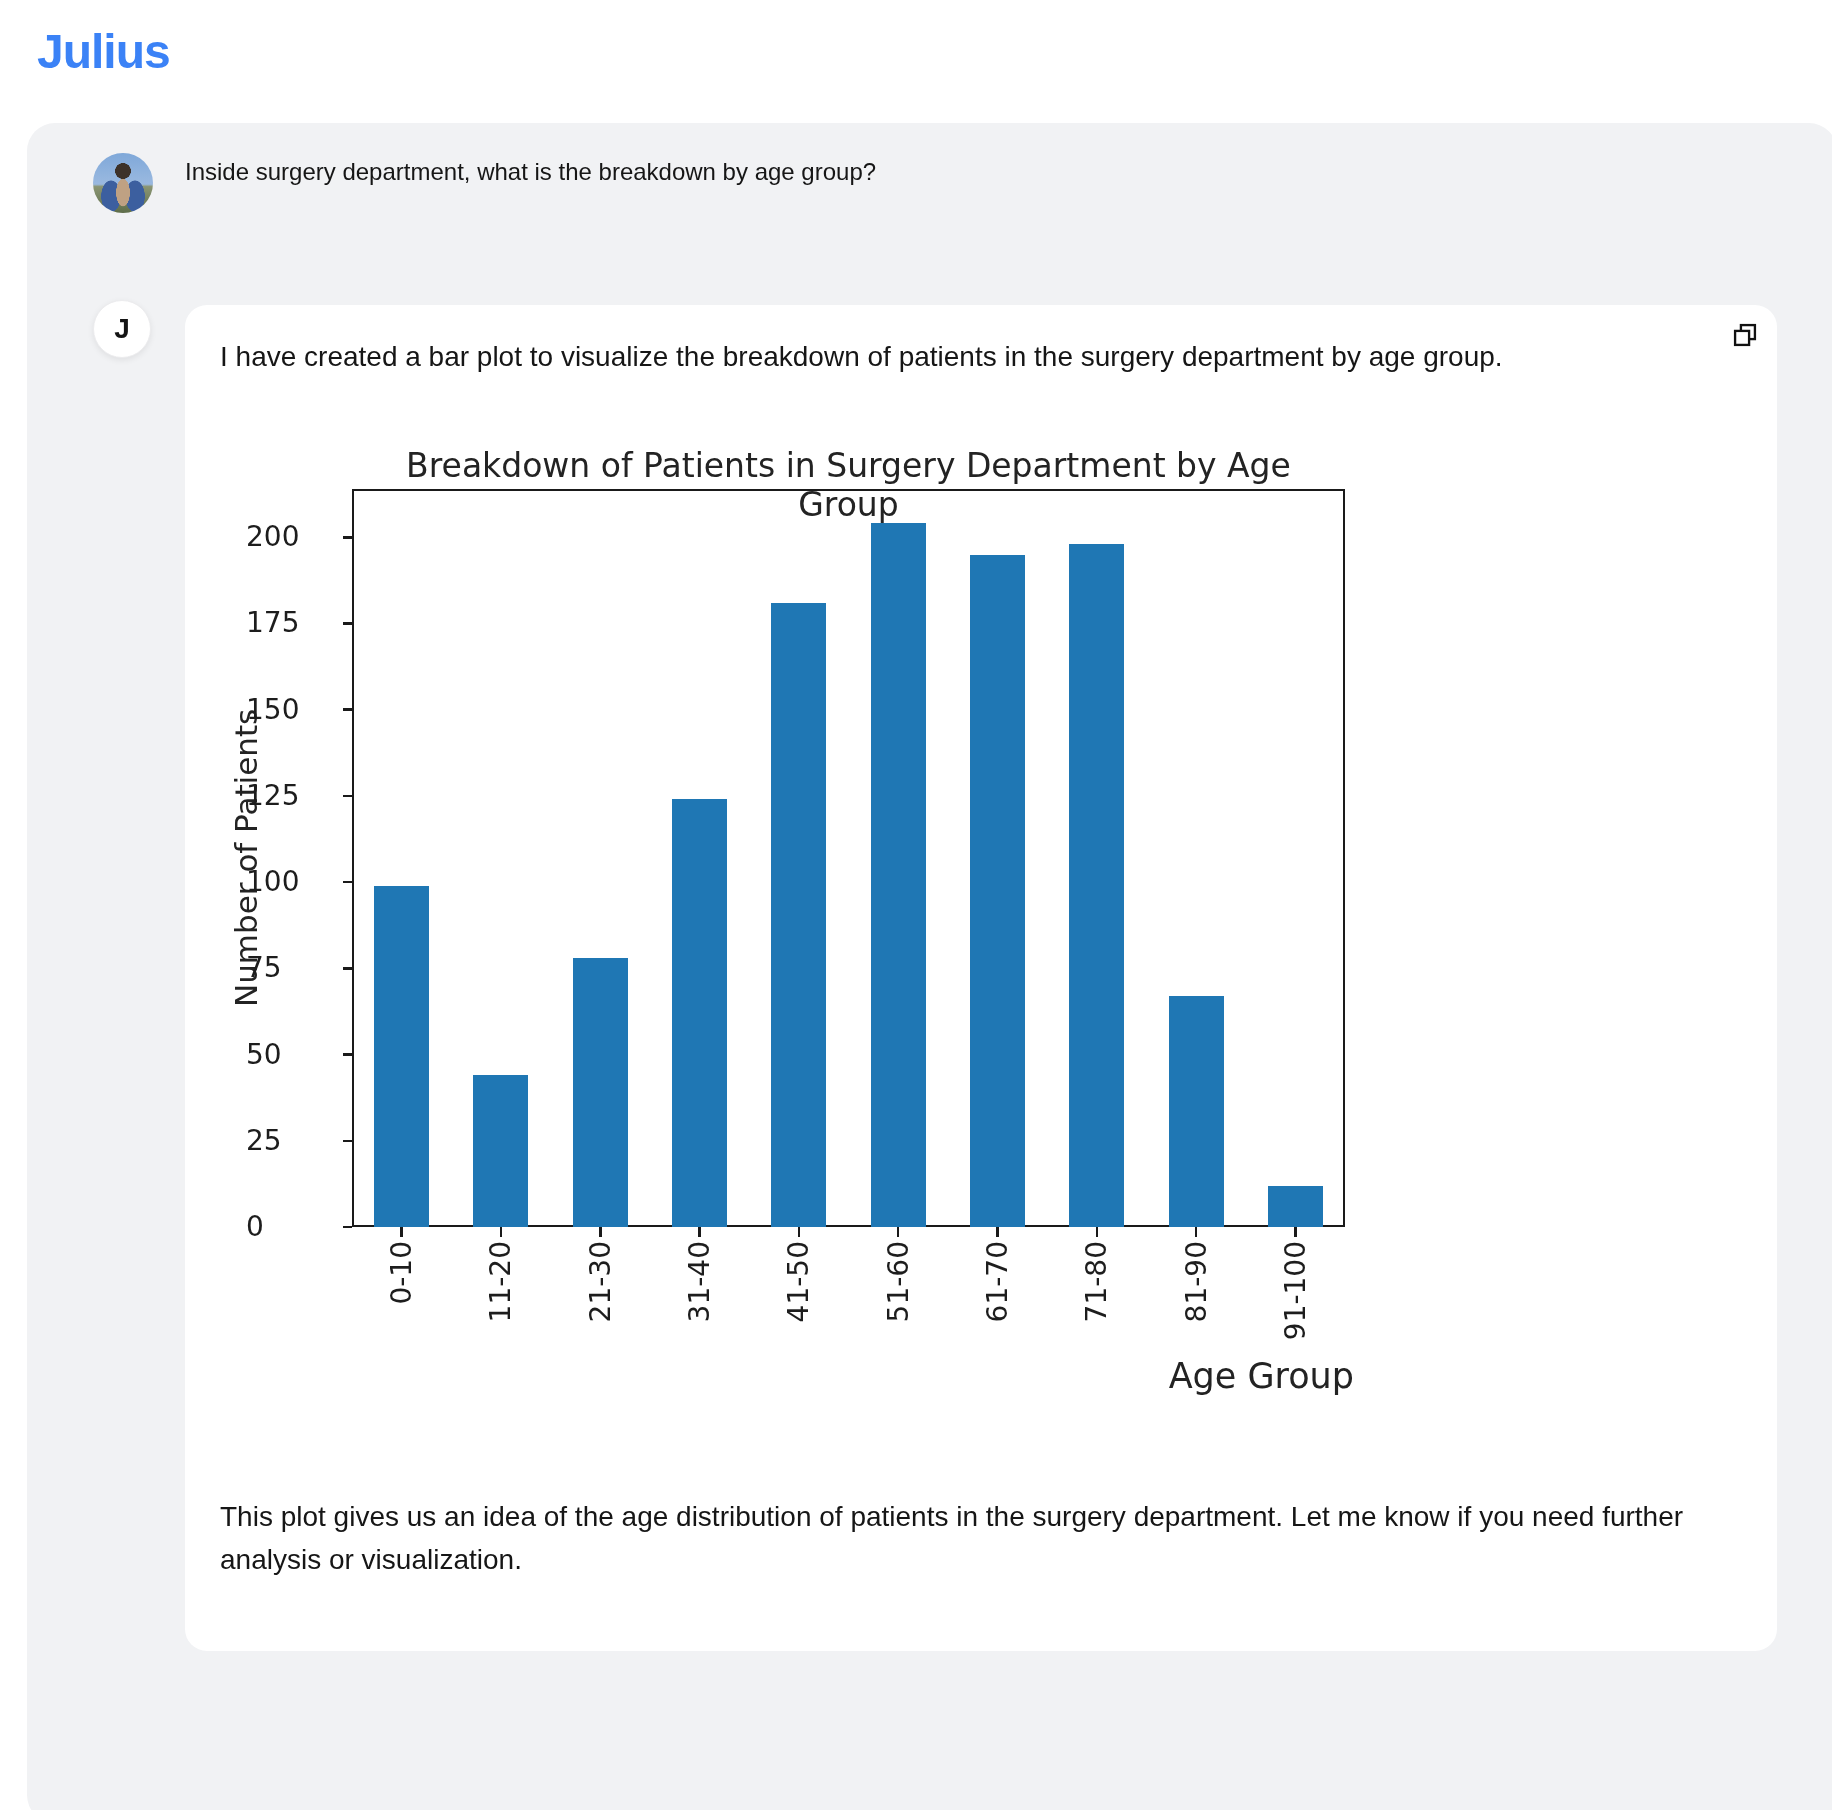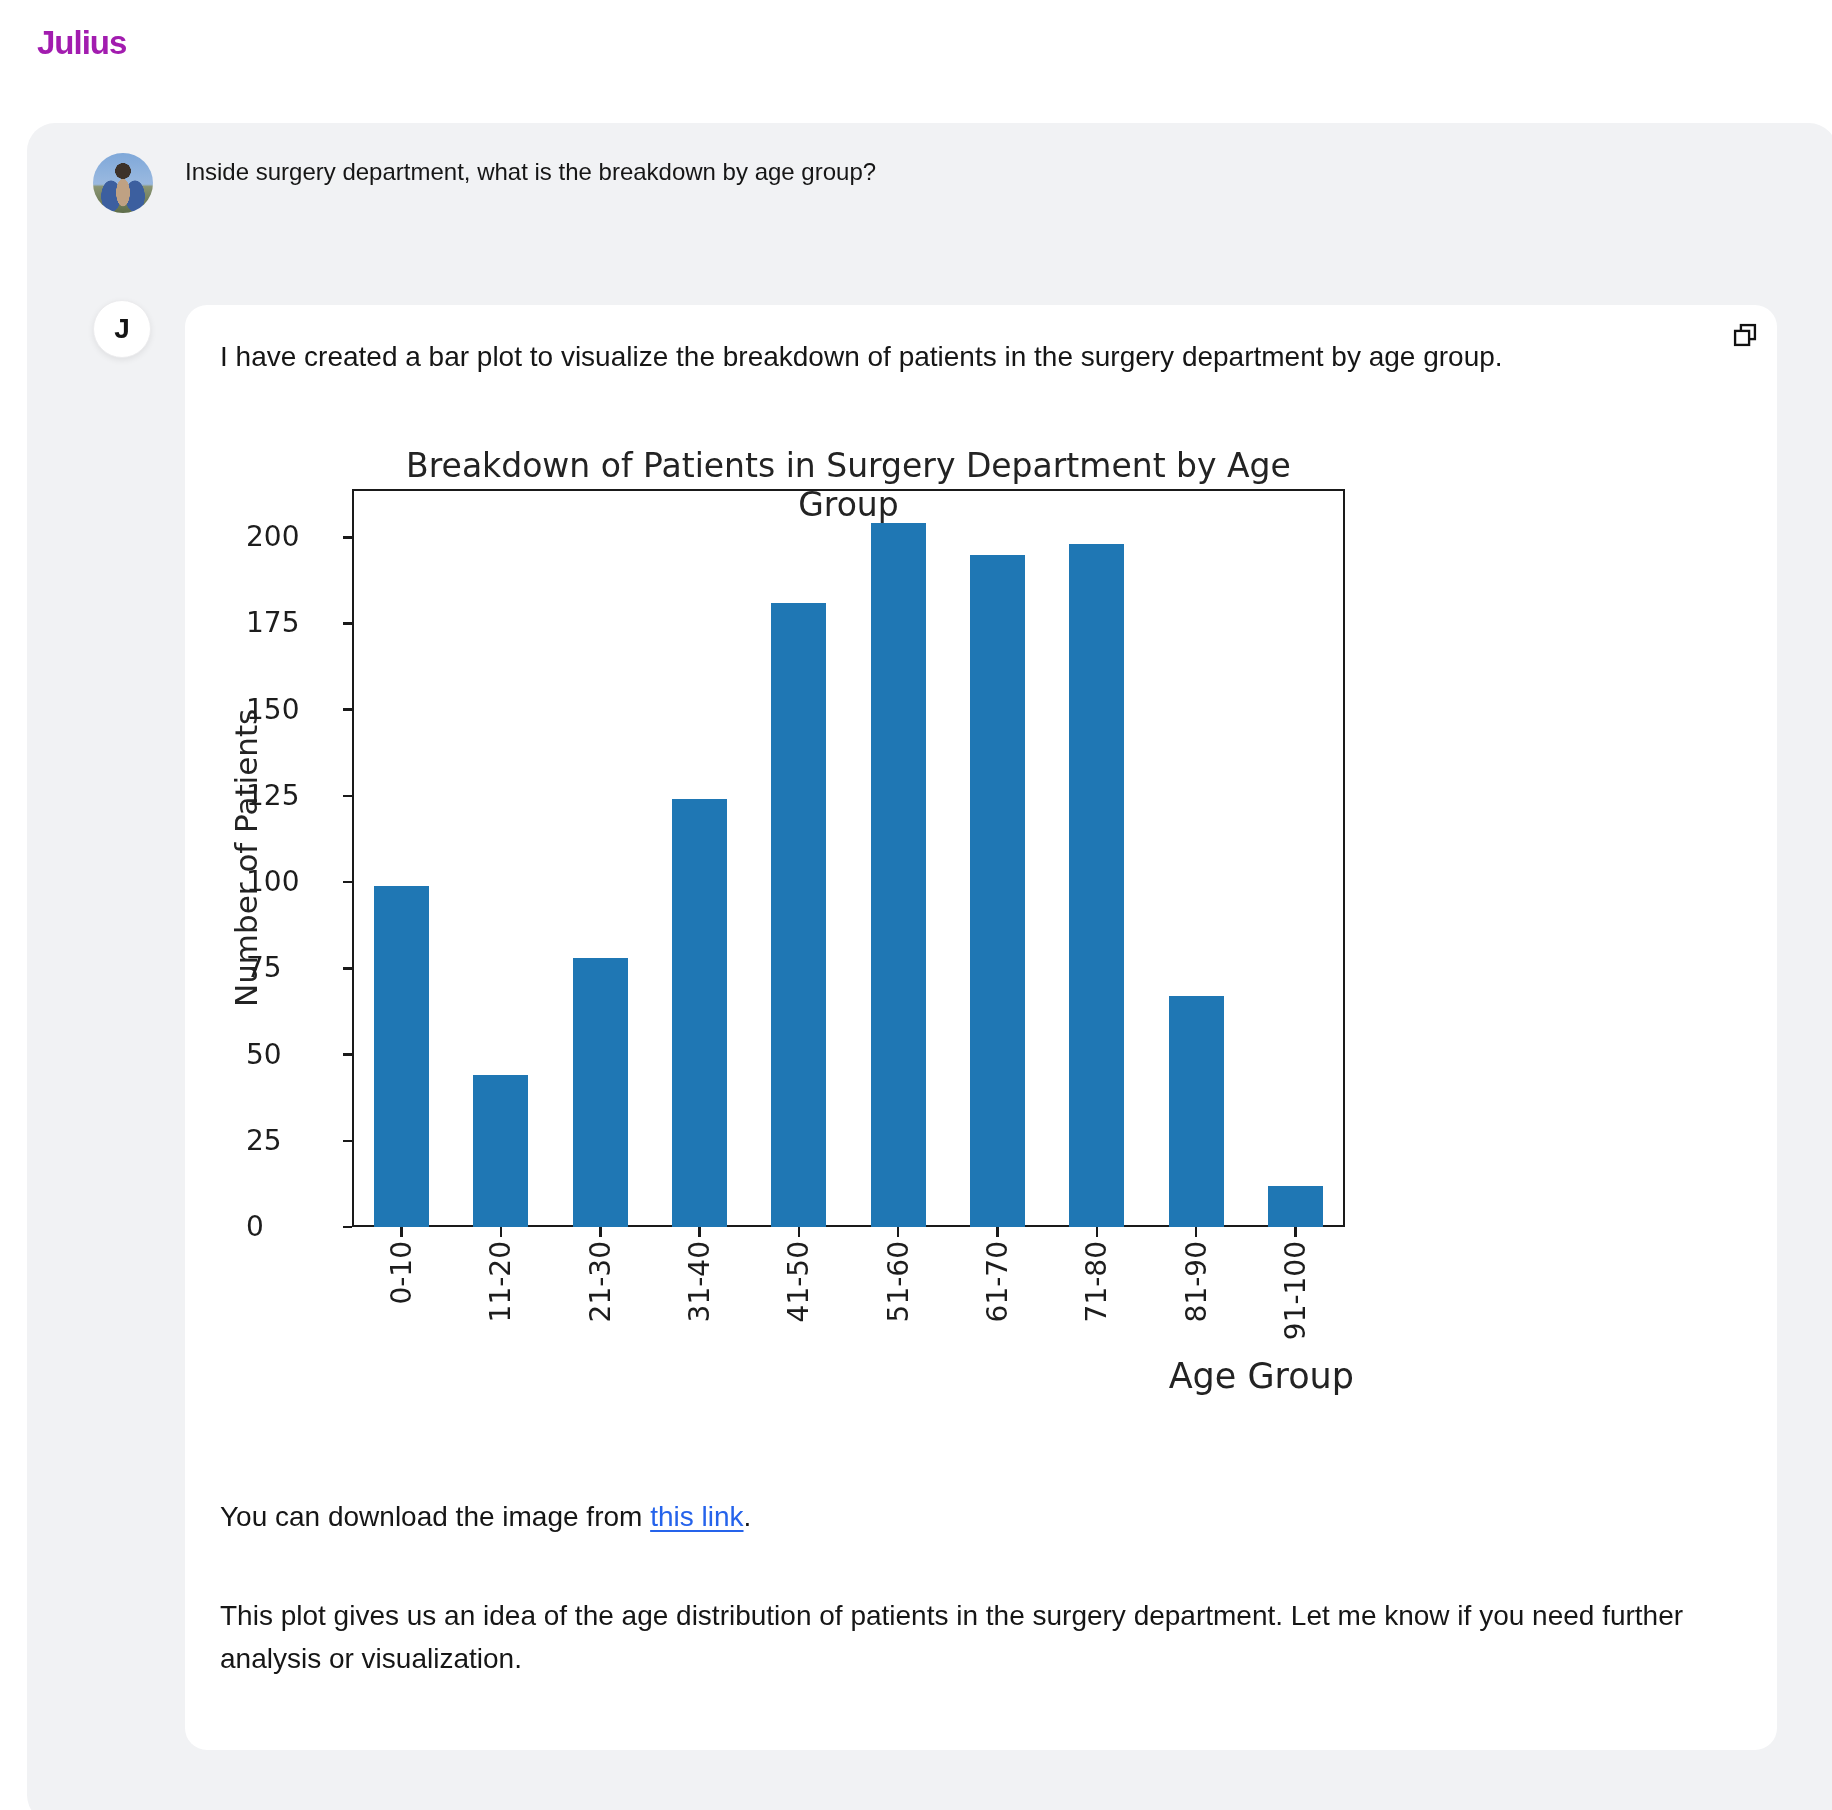--- a/index.html
+++ b/index.html
@@ -7,21 +7,21 @@
     width:1832px;height:1810px;
     background:#ffffff;
     font-family:"Liberation Sans", sans-serif;
     color:#161616;
     overflow:hidden;
     position:relative;
   }
   
   .app-logo{
     position:absolute;left:37px;top:24px;
-    font-size:33px;font-weight:800;letter-spacing:-1px;color:#a21caf;
+    font-size:48px;font-weight:800;letter-spacing:-1px;color:#3b82f6;
   }
   
   .chat-container{
     position:absolute;left:27px;top:123px;
     width:1810px;height:1700px;
     background:var(--container-bg,#f1f2f4);
     border-radius:28px;
   }
   
   .user-avatar{
@@ -185,21 +185,20 @@
           <div class="bar" style="left: 816.55px; width: 55px; top: 506.944px; height: 231.056px; background: rgb(31, 119, 180);"></div>
           <div class="xtick-mark" style="left: 842.8px; top: 738px;"></div>
           <div class="xtick-label" style="left: 827.55px; top: 752px;">81-90</div>
           <div class="bar" style="left: 915.85px; width: 55px; top: 696.617px; height: 41.3832px; background: rgb(31, 119, 180);"></div>
           <div class="xtick-mark" style="left: 942.1px; top: 738px;"></div>
           <div class="xtick-label" style="left: 926.85px; top: 752px;">91-100</div>
         </div>
       <div class="xlabel">Age Group</div>
     </figure>
 
-    <p><span>You can download the image from </span><a class="dl-link" href="#">this link</a><span>.</span></p>
 
     <p class="last">This plot gives us an idea of the age distribution of patients in the surgery department. Let me know if you need further analysis or visualization.</p>
 
     <div class="feedback">
       <button>
         
       </button>
       <button>
         
       </button>

